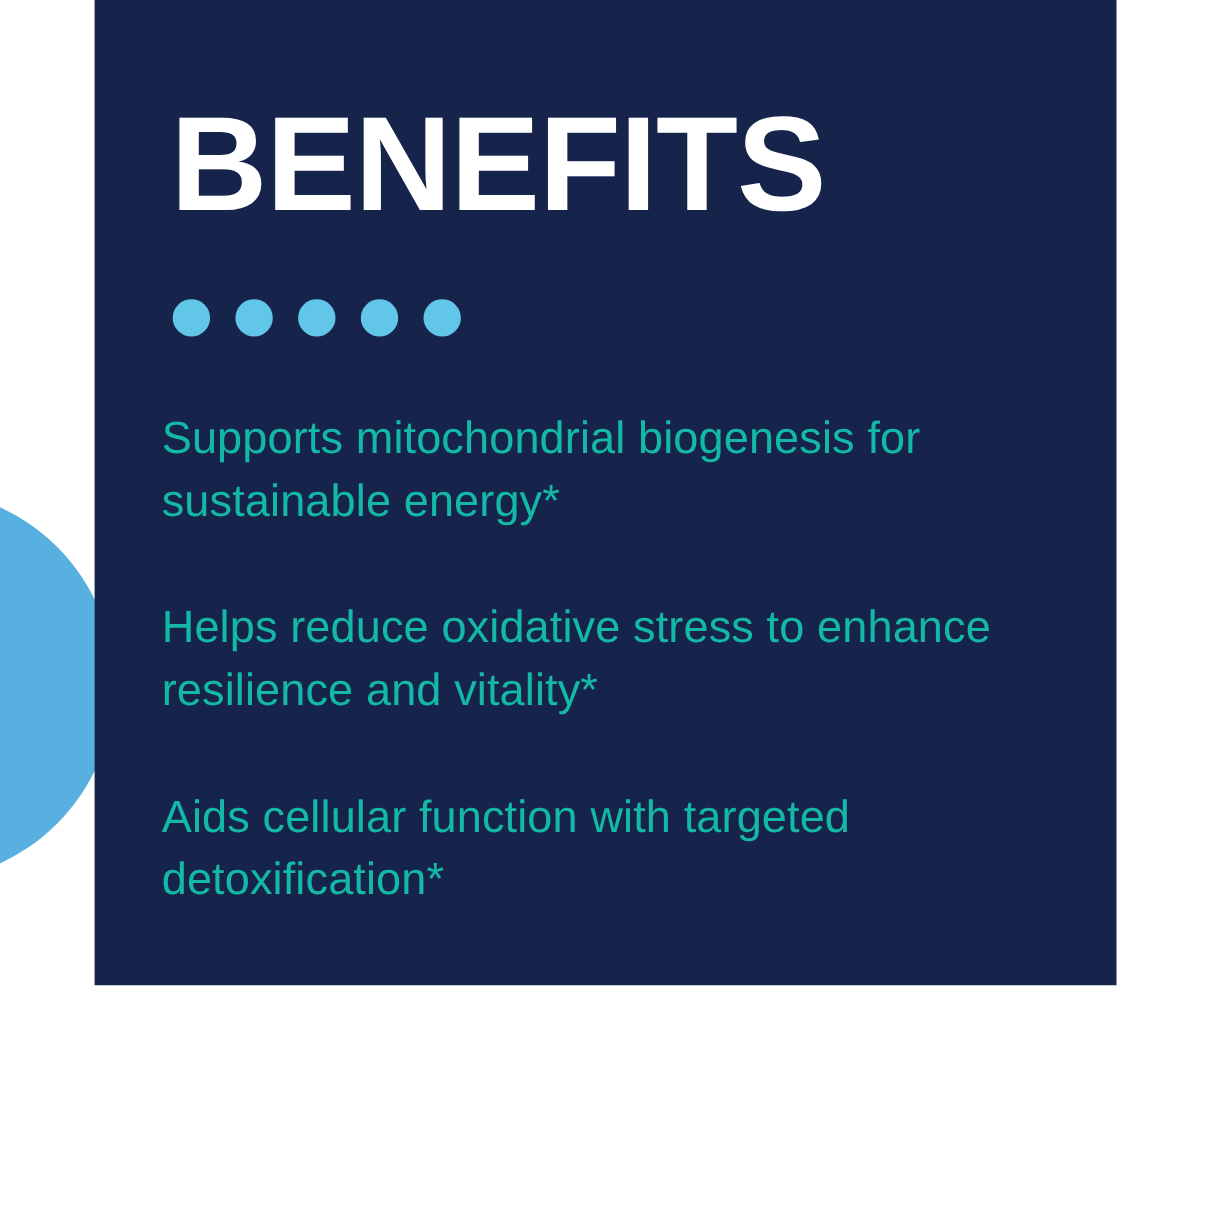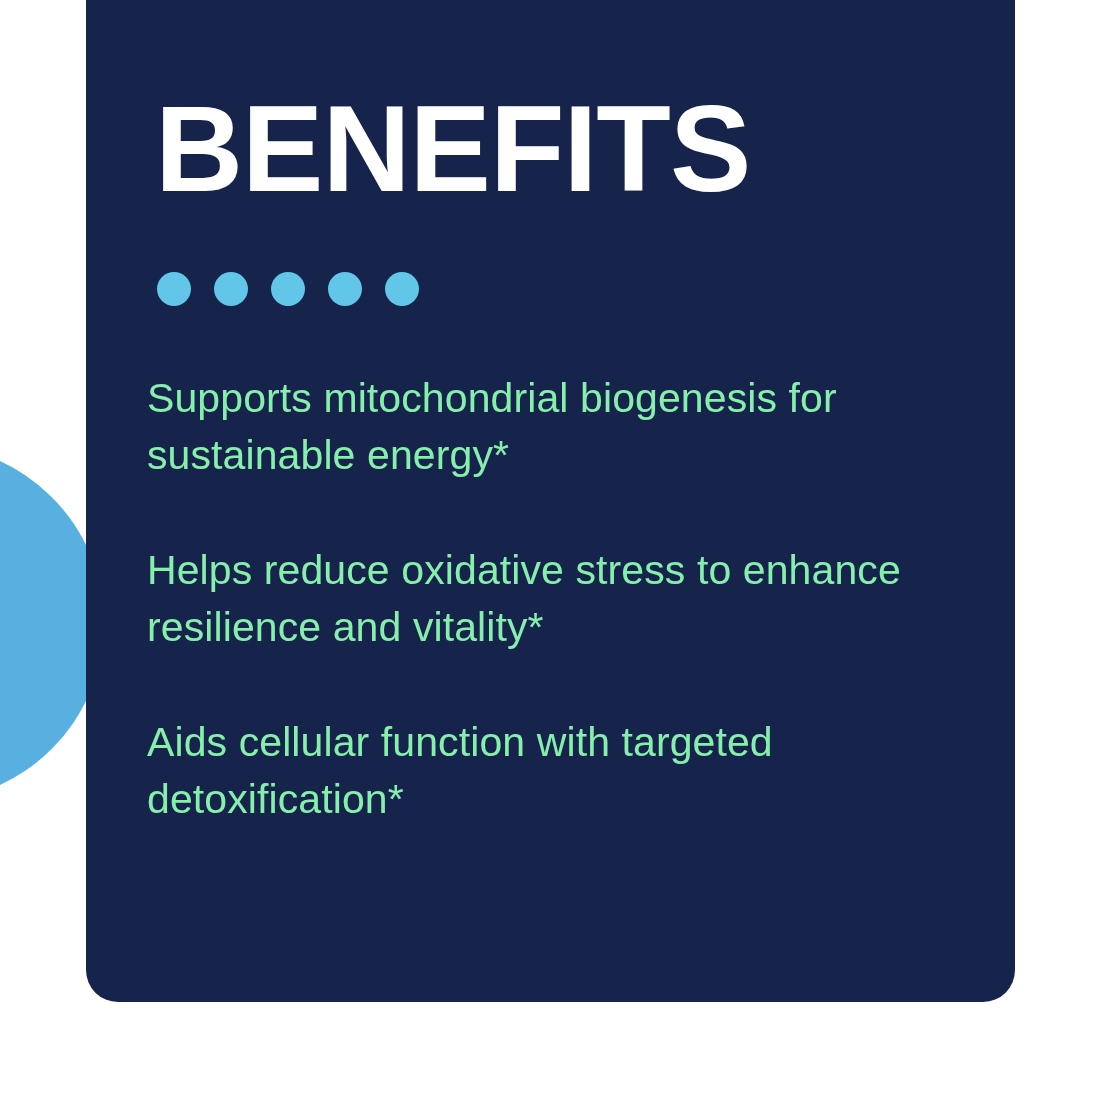--- a/index.html
+++ b/index.html
@@ -10,21 +10,21 @@
   }
 
   body {
     font-family: "Liberation Sans", sans-serif;
     -webkit-font-smoothing: antialiased;
   }
 
   .stage {
     position: relative;
     width: 1100px;
-    height: 1100px;
+    height: 896px;
     background: #fefffe;
     overflow: hidden;
   }
 
   
   .deco-circle {
     position: absolute;
     left: -252px;
     top: 445px;
     width: 356px;
@@ -93,21 +93,21 @@
     left: 0px;
     top: 370px;
     width: 820px;
   }
 
   .benefit-item {
     margin: 0 0 58px 0;
     font-size: 41px;
     line-height: 57px;
     font-weight: 400;
-    color: #86efac;
+    color: #14b8a6;
     letter-spacing: 0.1px;
   }
 
   .benefit-item:last-child {
     margin-bottom: 0;
   }
 </style>
 </head>
 <body>
 

